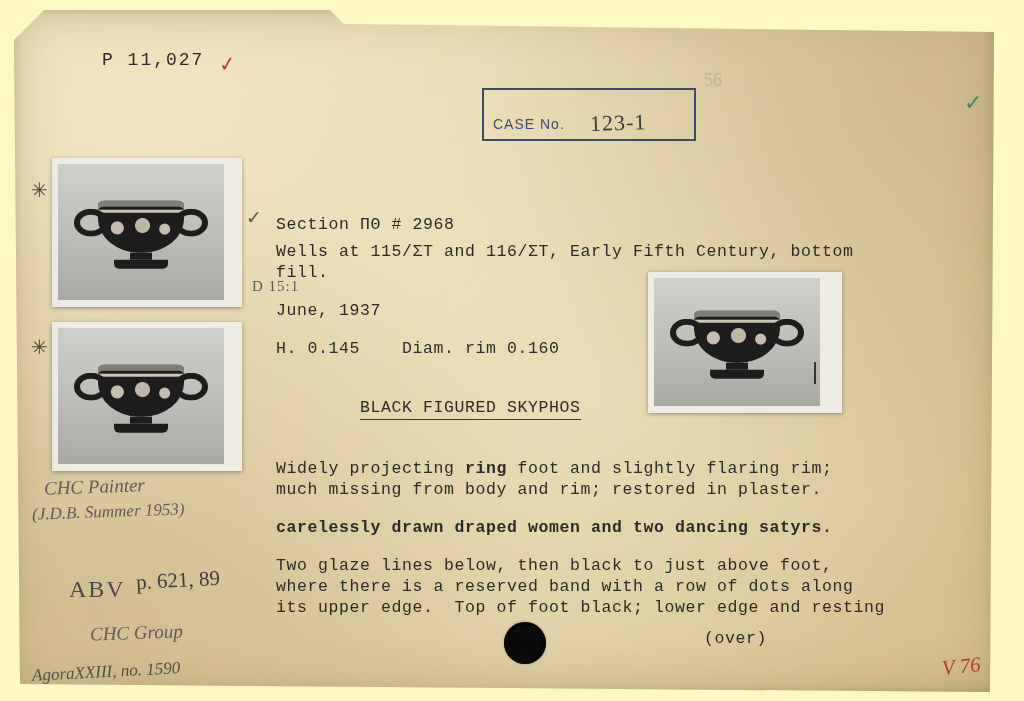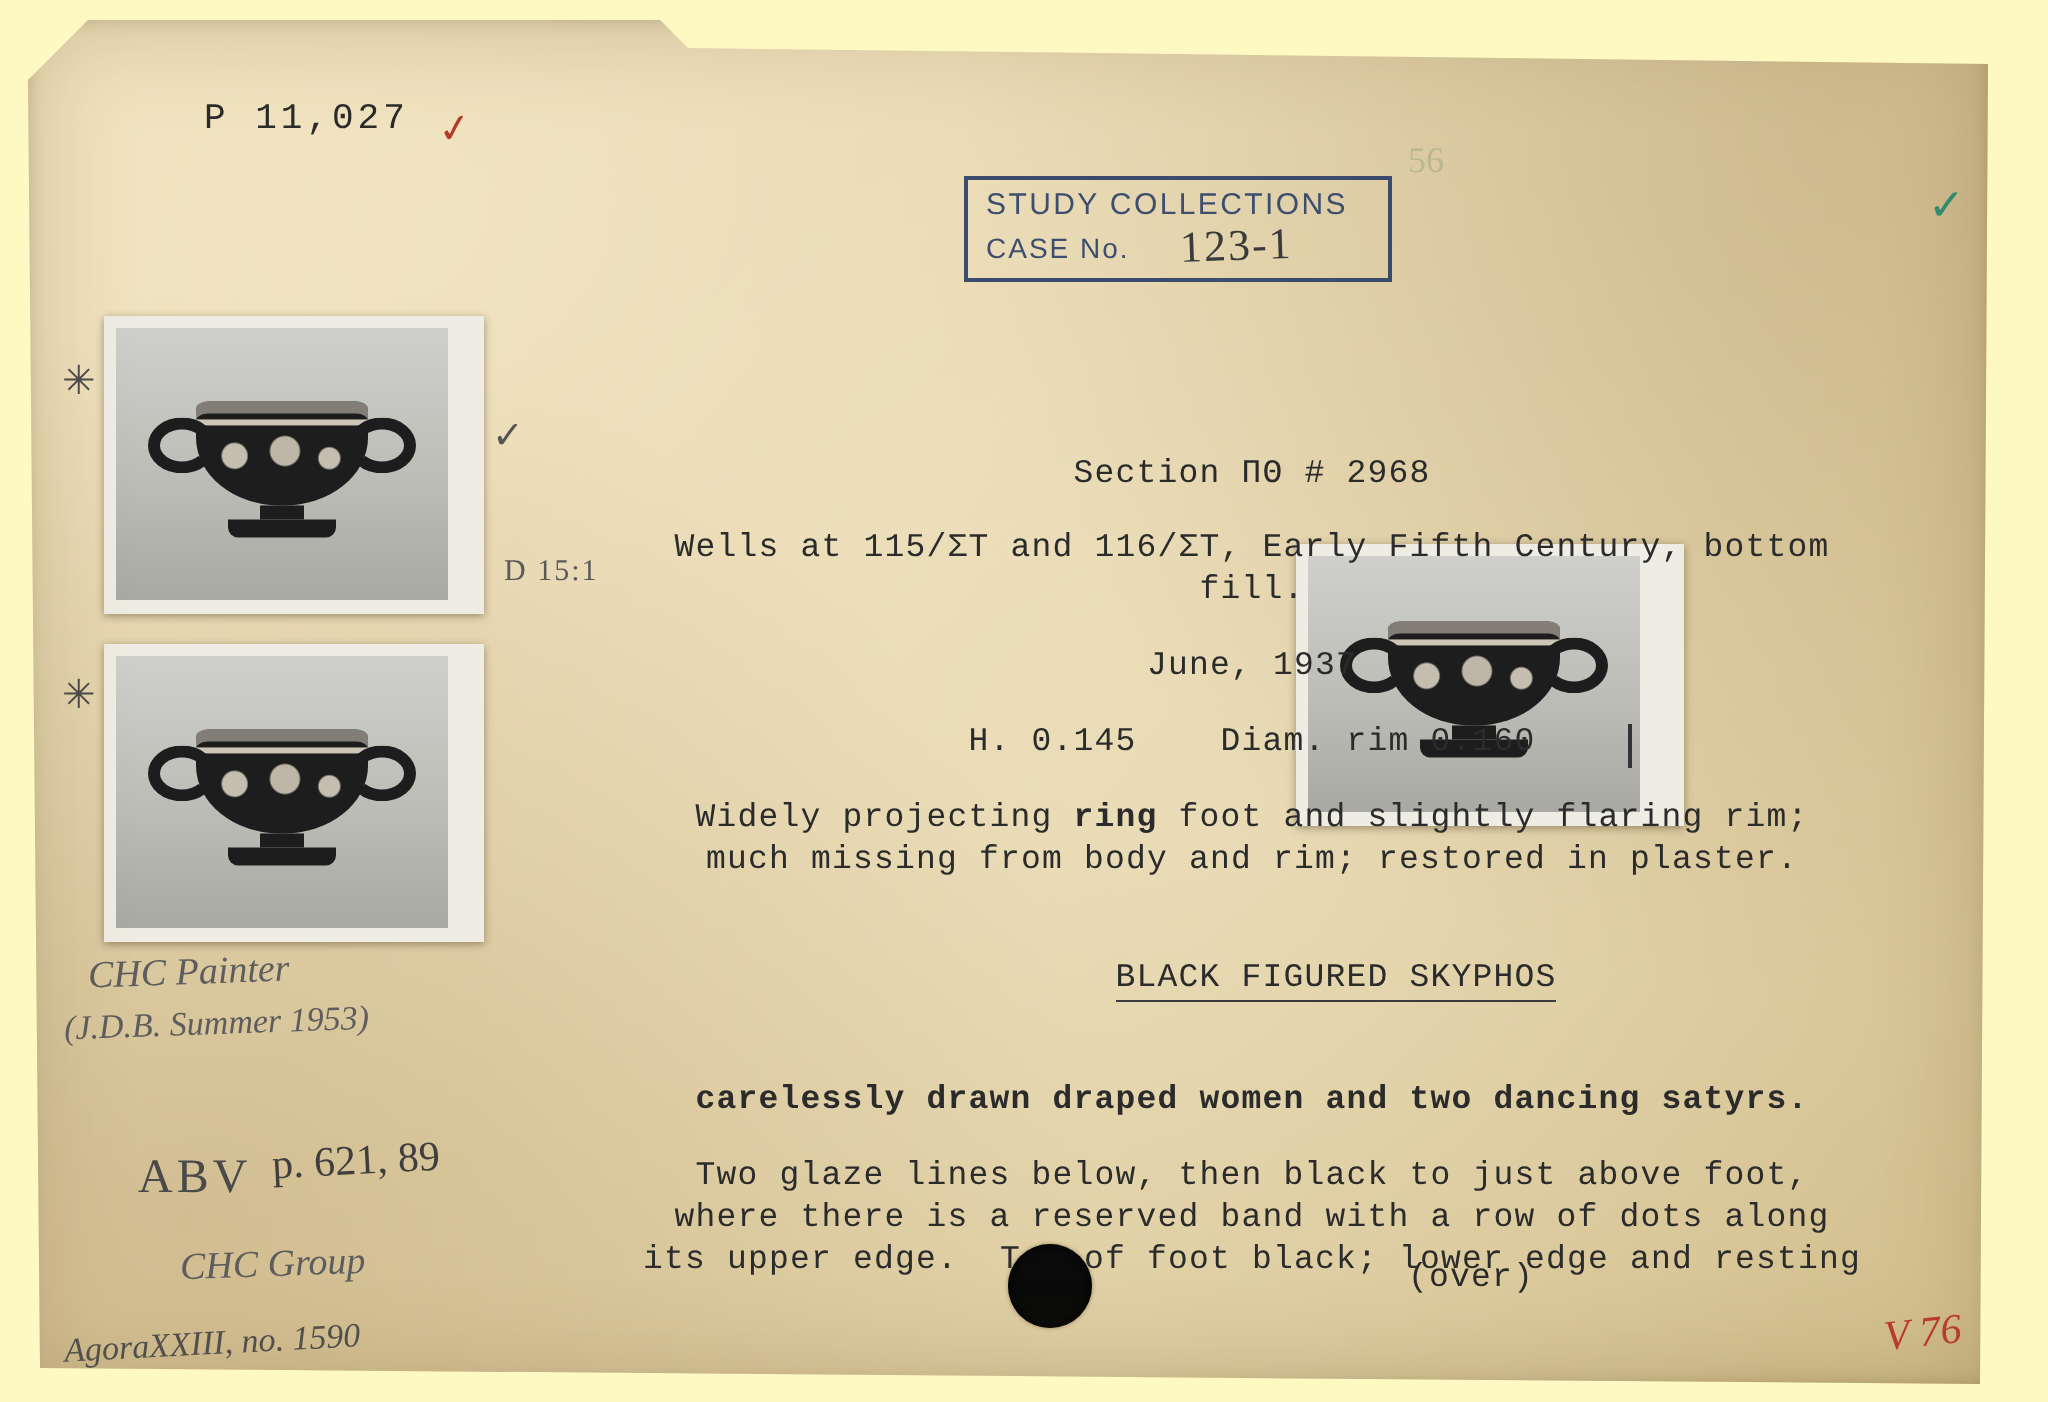--- a/index.html
+++ b/index.html
@@ -249,21 +249,21 @@
     letter-spacing: 1px;
   }
 
   
   #main-text {
     position: absolute;
     left: 262px;
     top: 200px;
     width: 700px;
   }
-  #main-text p { margin: 16px 0 17px 0; text-align: center; }
+  #main-text p { margin: 4px 0 17px 0; }
   #main-text p.tight { margin-bottom: 6px; }
   .underline-head {
     border-bottom: 1px solid #3a3a3a;
     display: inline-block;
     padding-bottom: 1px;
   }
   .over-line {
     position: absolute;
     left: 690px;
     top: 618px;
@@ -314,21 +314,20 @@
   <div class="card">
     <div class="grain"></div>
 
     <div class="typed" id="catalog-number">P 11,027</div>
     <div id="catalog-check">✓</div>
 
     <div id="faint-top-mark">56</div>
     <div id="green-check">✓</div>
 
     <div id="study-stamp">
-      <div class="line1">STUDY COLLECTIONS</div>
       <div class="line2">CASE No.</div>
     </div>
     <div id="case-number">123-1</div>
 
     <div class="photo" id="photo-left-top">
       <div class="img">
         <div class="vase">
           <div class="bowl">
             <div class="rimline"></div>
             <div class="figs"></div>
@@ -377,25 +376,25 @@
 
     <div id="pencil-check">✓</div>
     <div id="pencil-dnote">D 15:1</div>
 
     <div id="main-text">
       <p class="typed tight">Section ΠΘ # 2968</p>
       <p class="typed">Wells at 115/ΣT and 116/ΣT, Early Fifth Century, bottom
 fill.</p>
       <p class="typed">June, 1937</p>
       <p class="typed">H. 0.145    Diam. rim 0.160</p>
-      <p class="typed"><span>Widely projecting </span><span class="typed bold">ring</span><span> foot and slightly flaring rim;
-much missing from body and rim; restored in plaster.</span></p>
       <p class="typed">
         <span class="underline-head">BLACK FIGURED SKYPHOS</span>
       </p>
+      <p class="typed"><span>Widely projecting </span><span class="typed bold">ring</span><span> foot and slightly flaring rim;
+much missing from body and rim; restored in plaster.</span></p>
       <p class="typed"><span class="typed bold">carelessly drawn draped women and two dancing satyrs.</span></p>
       <p class="typed">Two glaze lines below, then black to just above foot,
 where there is a reserved band with a row of dots along
 its upper edge.  Top of foot black; lower edge and resting</p>
     </div>
     <div class="typed over-line">(over)</div>
 
     <div class="pencil" id="note-chc-painter">CHC Painter</div>
     <div class="pencil" id="note-chc-date">(J.D.B. Summer 1953)</div>
     <div class="pencil" id="note-abv">ABV</div>

